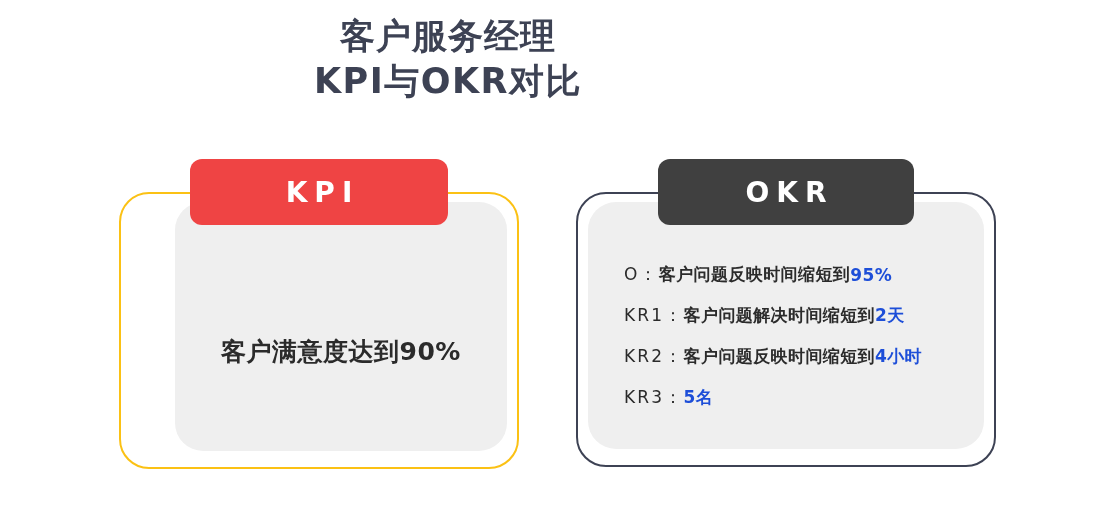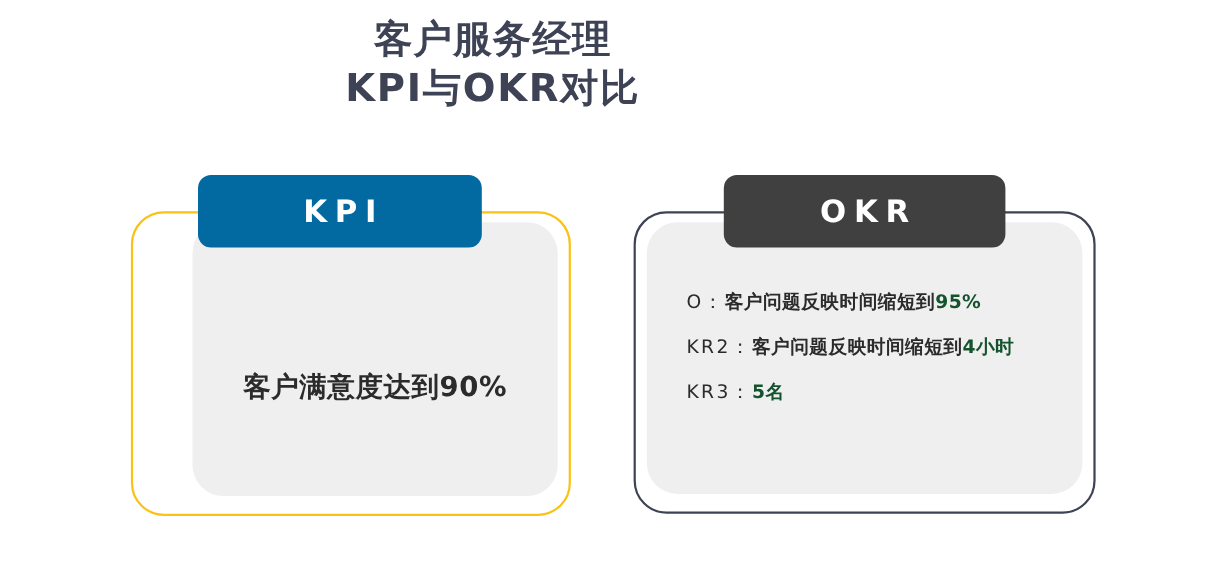--- a/index.html
+++ b/index.html
@@ -83,23 +83,23 @@
     font-size: 28px;
     font-weight: 700;
     letter-spacing: 7px;
     display: flex;
     align-items: center;
     justify-content: center;
     text-indent: 7px;
     z-index: 5;
   }
   #kpi-tab {
-    left: 180px;
+    left: 190px;
     width: 258px;
-    background: #0369a1;
+    background: #ef4444;
   }
   #okr-tab {
     left: 658px;
     width: 256px;
     background: #404040;
   }
 
   
   #kpi-body {
     position: absolute;
@@ -134,21 +134,21 @@
     font-weight: 400;
     letter-spacing: 2.2px;
   }
   .okr-text {
     color: #2b2b2b;
     font-size: 17px;
     font-weight: 700;
     letter-spacing: 0.4px;
   }
   .okr-hl {
-    color: #14532d;
+    color: #1d4ed8;
     font-size: 17px;
     font-weight: 700;
     letter-spacing: 0.4px;
   }
 </style>
 </head>
 <body>
 
 <div id="title-block">
   <div class="title-line">客户服务经理</div>
@@ -165,20 +165,25 @@
 <div class="card" id="okr-card">
   <div class="card-inner" id="okr-inner">
     <div id="okr-list">
 
       <div class="okr-row">
         <span class="okr-key">O：</span>
         <span class="okr-text">客户问题反映时间缩短到</span>
         <span class="okr-hl">95%</span>
       </div>
 
+      <div class="okr-row">
+        <span class="okr-key">KR1：</span>
+        <span class="okr-text">客户问题解决时间缩短到</span>
+        <span class="okr-hl">2天</span>
+      </div>
 
       <div class="okr-row">
         <span class="okr-key">KR2：</span>
         <span class="okr-text">客户问题反映时间缩短到</span>
         <span class="okr-hl">4小时</span>
       </div>
 
       <div class="okr-row">
         <span class="okr-key">KR3：</span>
         <span class="okr-hl">5名</span>

